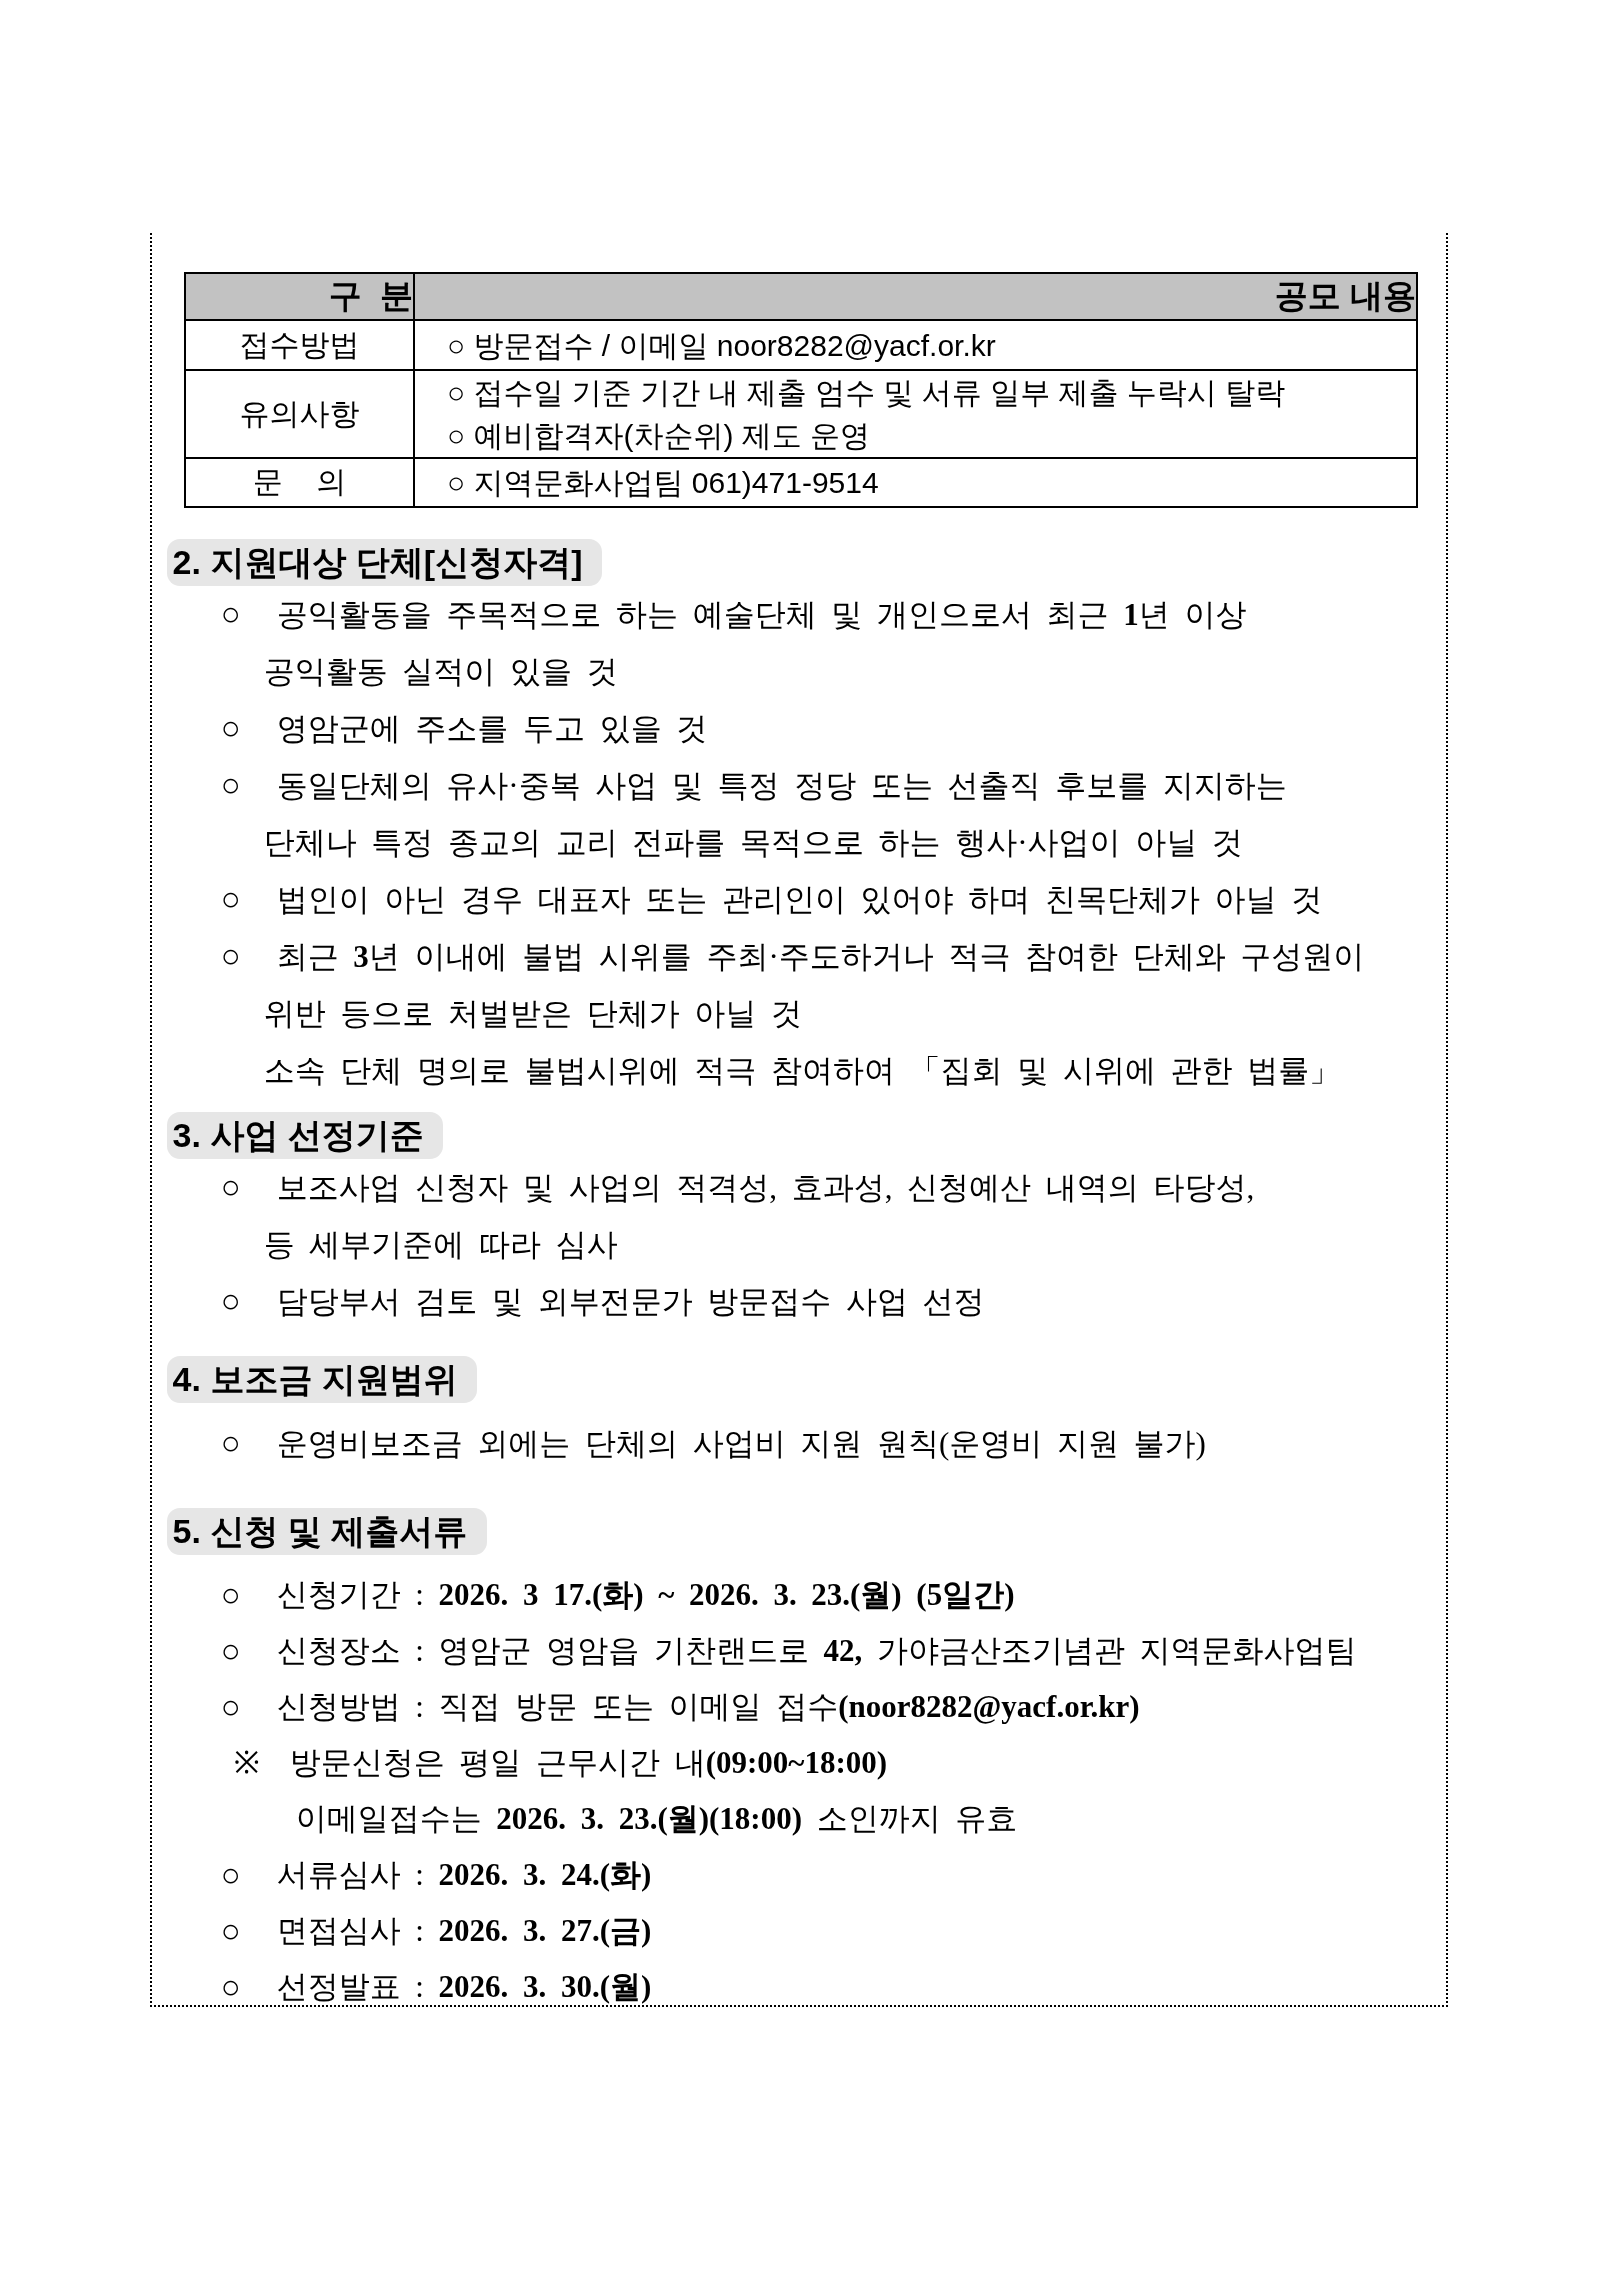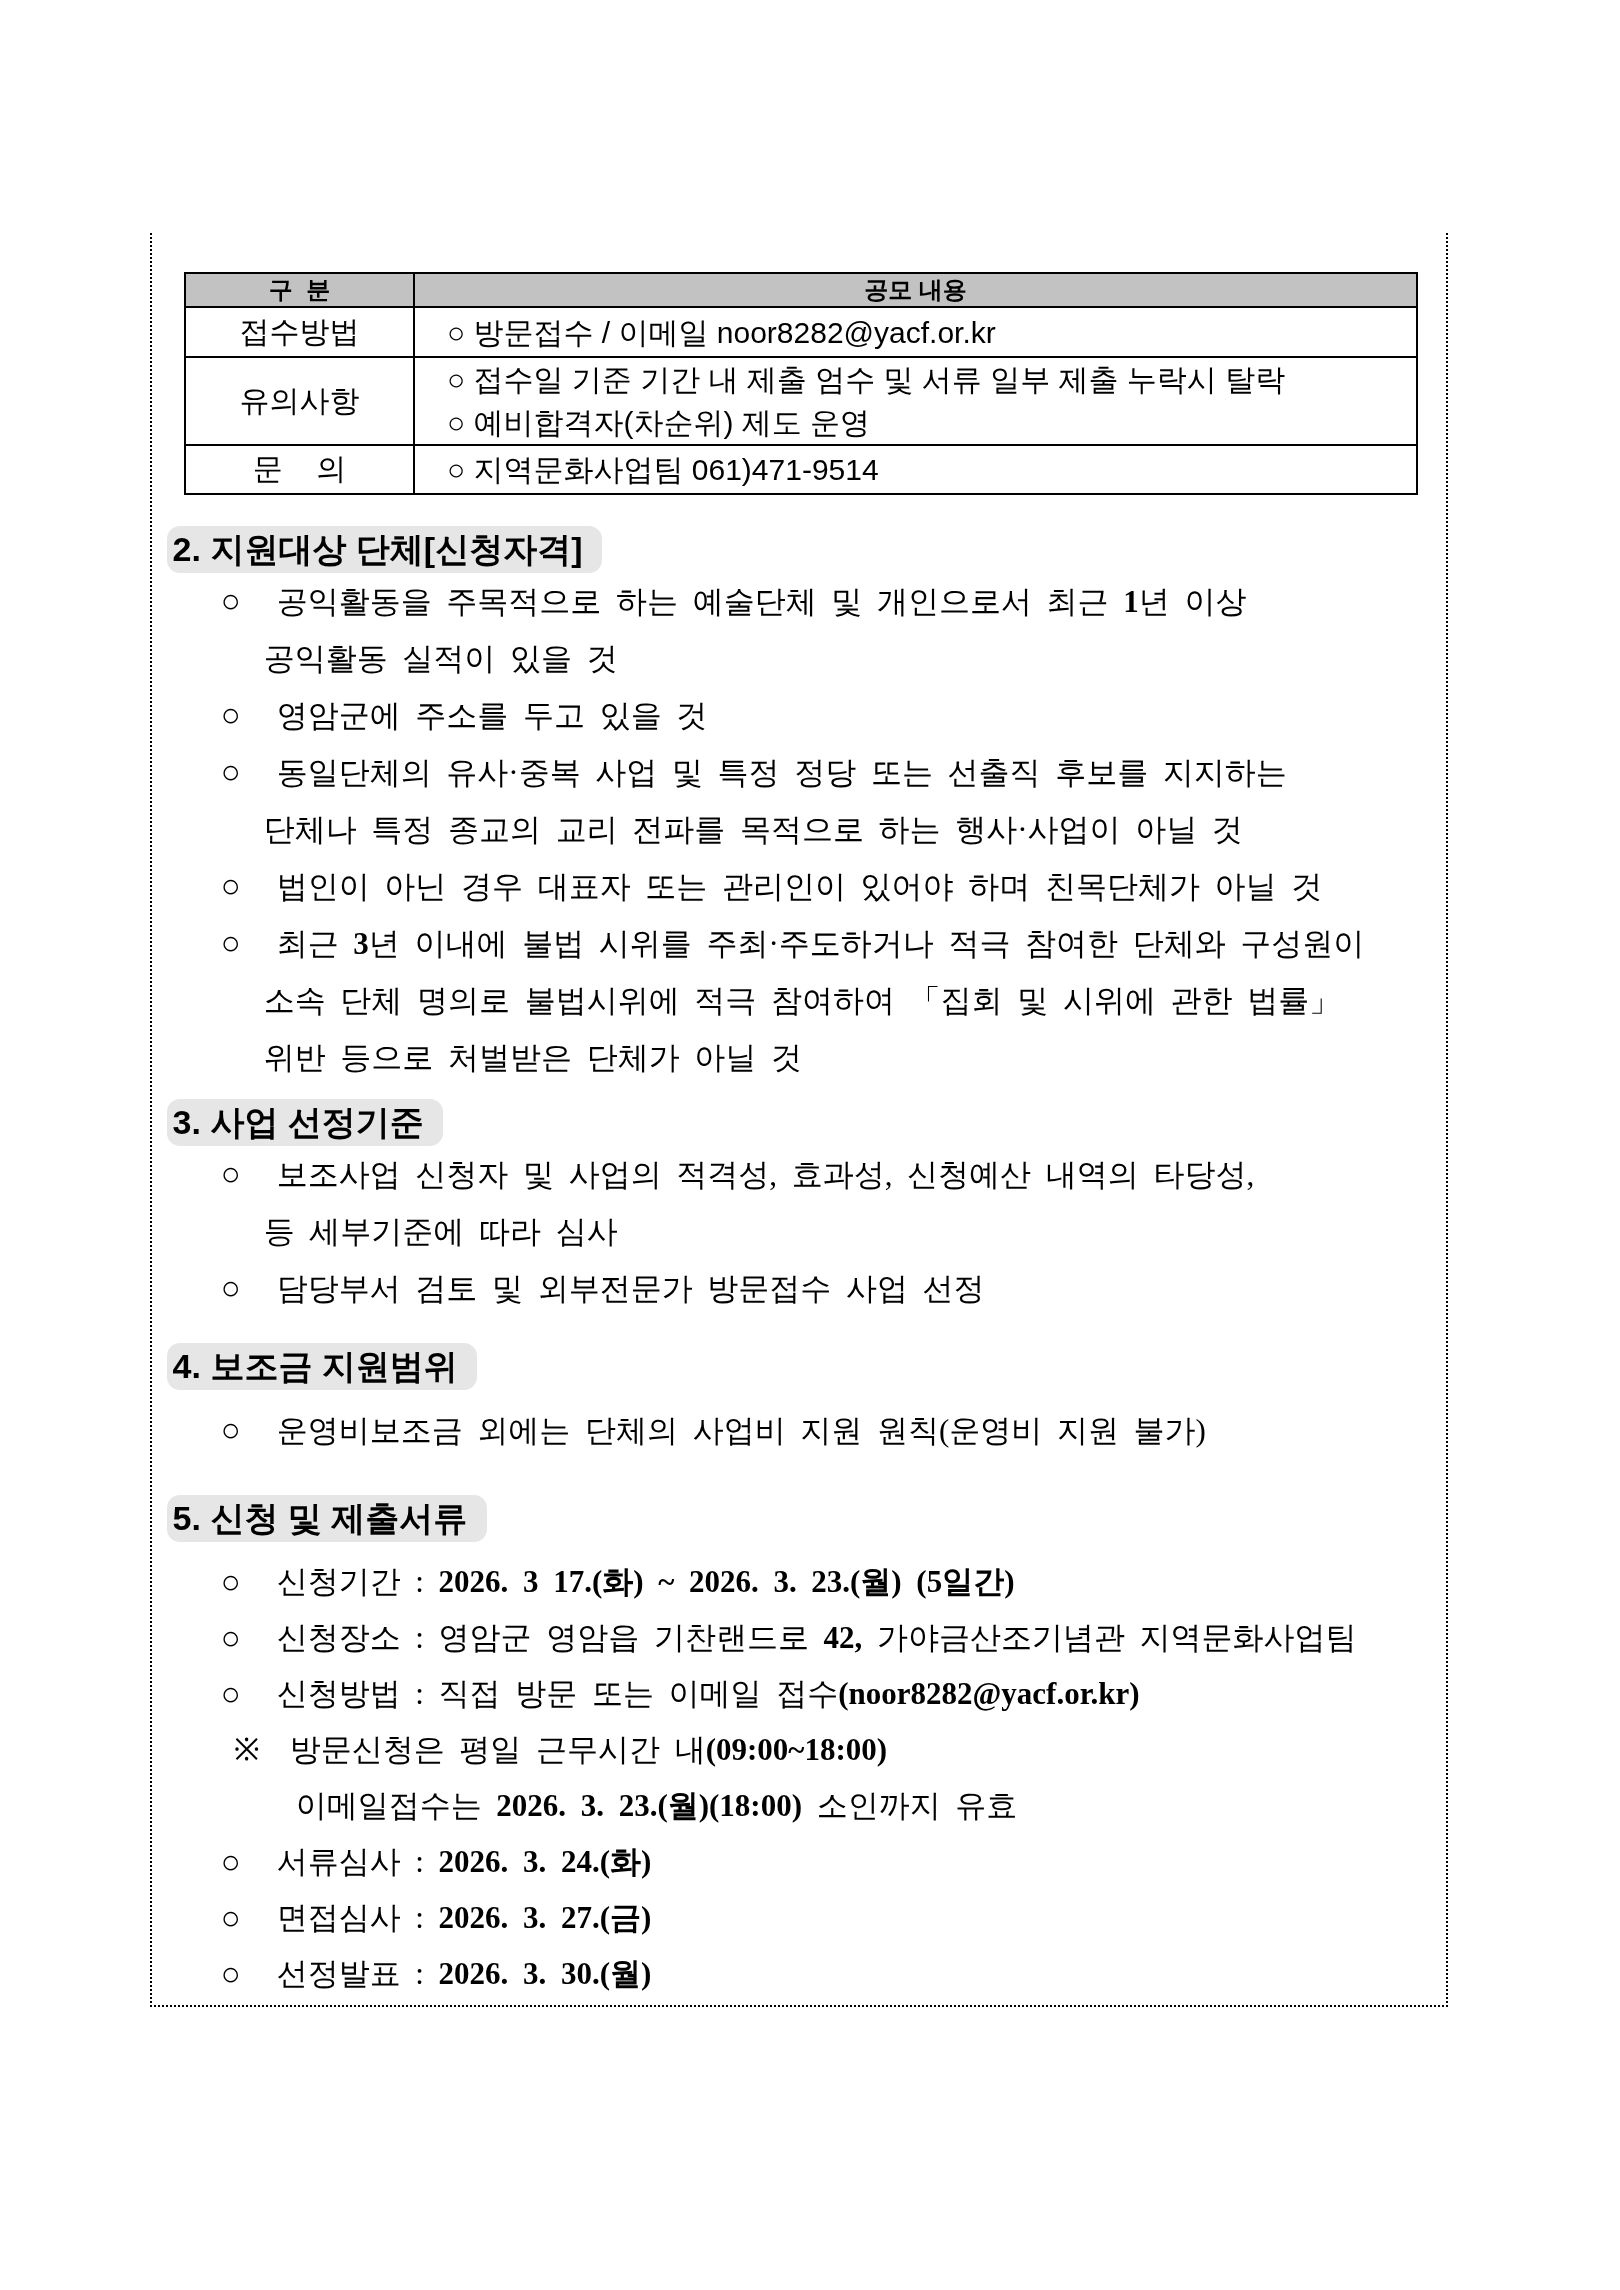--- a/index.html
+++ b/index.html
@@ -15,21 +15,21 @@
   }
   
   table.notice {
     border-collapse:collapse; table-layout:fixed;
     margin:39px 0 0 32px; width:1234px;
     font-family:"Liberation Sans","DejaVu Sans",sans-serif;
     border:2.9px solid #000;
   }
   table.notice th, table.notice td { border:2px solid #000; }
   table.notice thead th {
-    background:#c2c2c2; font-size:24px; font-weight:bold; text-align:center;
+    background:#c2c2c2; font-size:33px; font-weight:bold; text-align:right;
     height:30px; white-space:pre;
   }
   td.rlabel {
     width:229px; text-align:center; font-size:30px; font-weight:normal; white-space:pre;
   }
   td.rcontent { font-size:30px; padding-left:32px; }
   td.rcontent .cline { line-height:43px; white-space:nowrap; }
   
   .sections { padding-left:14.7px; }
   .sec-heading {
@@ -101,22 +101,22 @@
 
   <div class="sections">
       <div class="sec sec-eligibility"><div class="sec-heading">2. 지원대상 단체[신청자격]</div><div class="list">
           <div class="line bullet"><span class="marker">○</span><span>공익활동을 주목적으로 하는 예술단체 및 개인으로서 최근 </span><span class="b">1</span><span>년 이상</span></div>
           <div class="line cont"><span>공익활동 실적이 있을 것</span></div>
           <div class="line bullet"><span class="marker">○</span><span>영암군에 주소를 두고 있을 것</span></div>
           <div class="line bullet"><span class="marker">○</span><span>동일단체의 유사·중복 사업 및 특정 정당 또는 선출직 후보를 지지하는</span></div>
           <div class="line cont"><span>단체나 특정 종교의 교리 전파를 목적으로 하는 행사·사업이 아닐 것</span></div>
           <div class="line bullet"><span class="marker">○</span><span>법인이 아닌 경우 대표자 또는 관리인이 있어야 하며 친목단체가 아닐 것</span></div>
           <div class="line bullet"><span class="marker">○</span><span>최근 </span><span class="b">3</span><span>년 이내에 불법 시위를 주최·주도하거나 적극 참여한 단체와 구성원이</span></div>
+          <div class="line cont"><span>위반 등으로 처벌받은 단체가 아닐 것</span></div>
           <div class="line cont"><span>소속 단체 명의로 불법시위에 적극 참여하여 「집회 및 시위에 관한 법률」</span></div>
-          <div class="line cont"><span>위반 등으로 처벌받은 단체가 아닐 것</span></div>
         </div></div>
       <div class="sec sec-criteria"><div class="sec-heading">3. 사업 선정기준</div><div class="list">
           <div class="line bullet"><span class="marker">○</span><span>보조사업 신청자 및 사업의 적격성, 효과성, 신청예산 내역의 타당성,</span></div>
           <div class="line cont"><span>등 세부기준에 따라 심사</span></div>
           <div class="line bullet"><span class="marker">○</span><span>담당부서 검토 및 외부전문가 방문접수 사업 선정</span></div>
         </div></div>
       <div class="sec sec-scope"><div class="sec-heading">4. 보조금 지원범위</div><div class="list">
           <div class="line bullet"><span class="marker">○</span><span>운영비보조금 외에는 단체의 사업비 지원 원칙(운영비 지원 불가)</span></div>
         </div></div>
       <div class="sec sec-apply"><div class="sec-heading">5. 신청 및 제출서류</div><div class="list">

